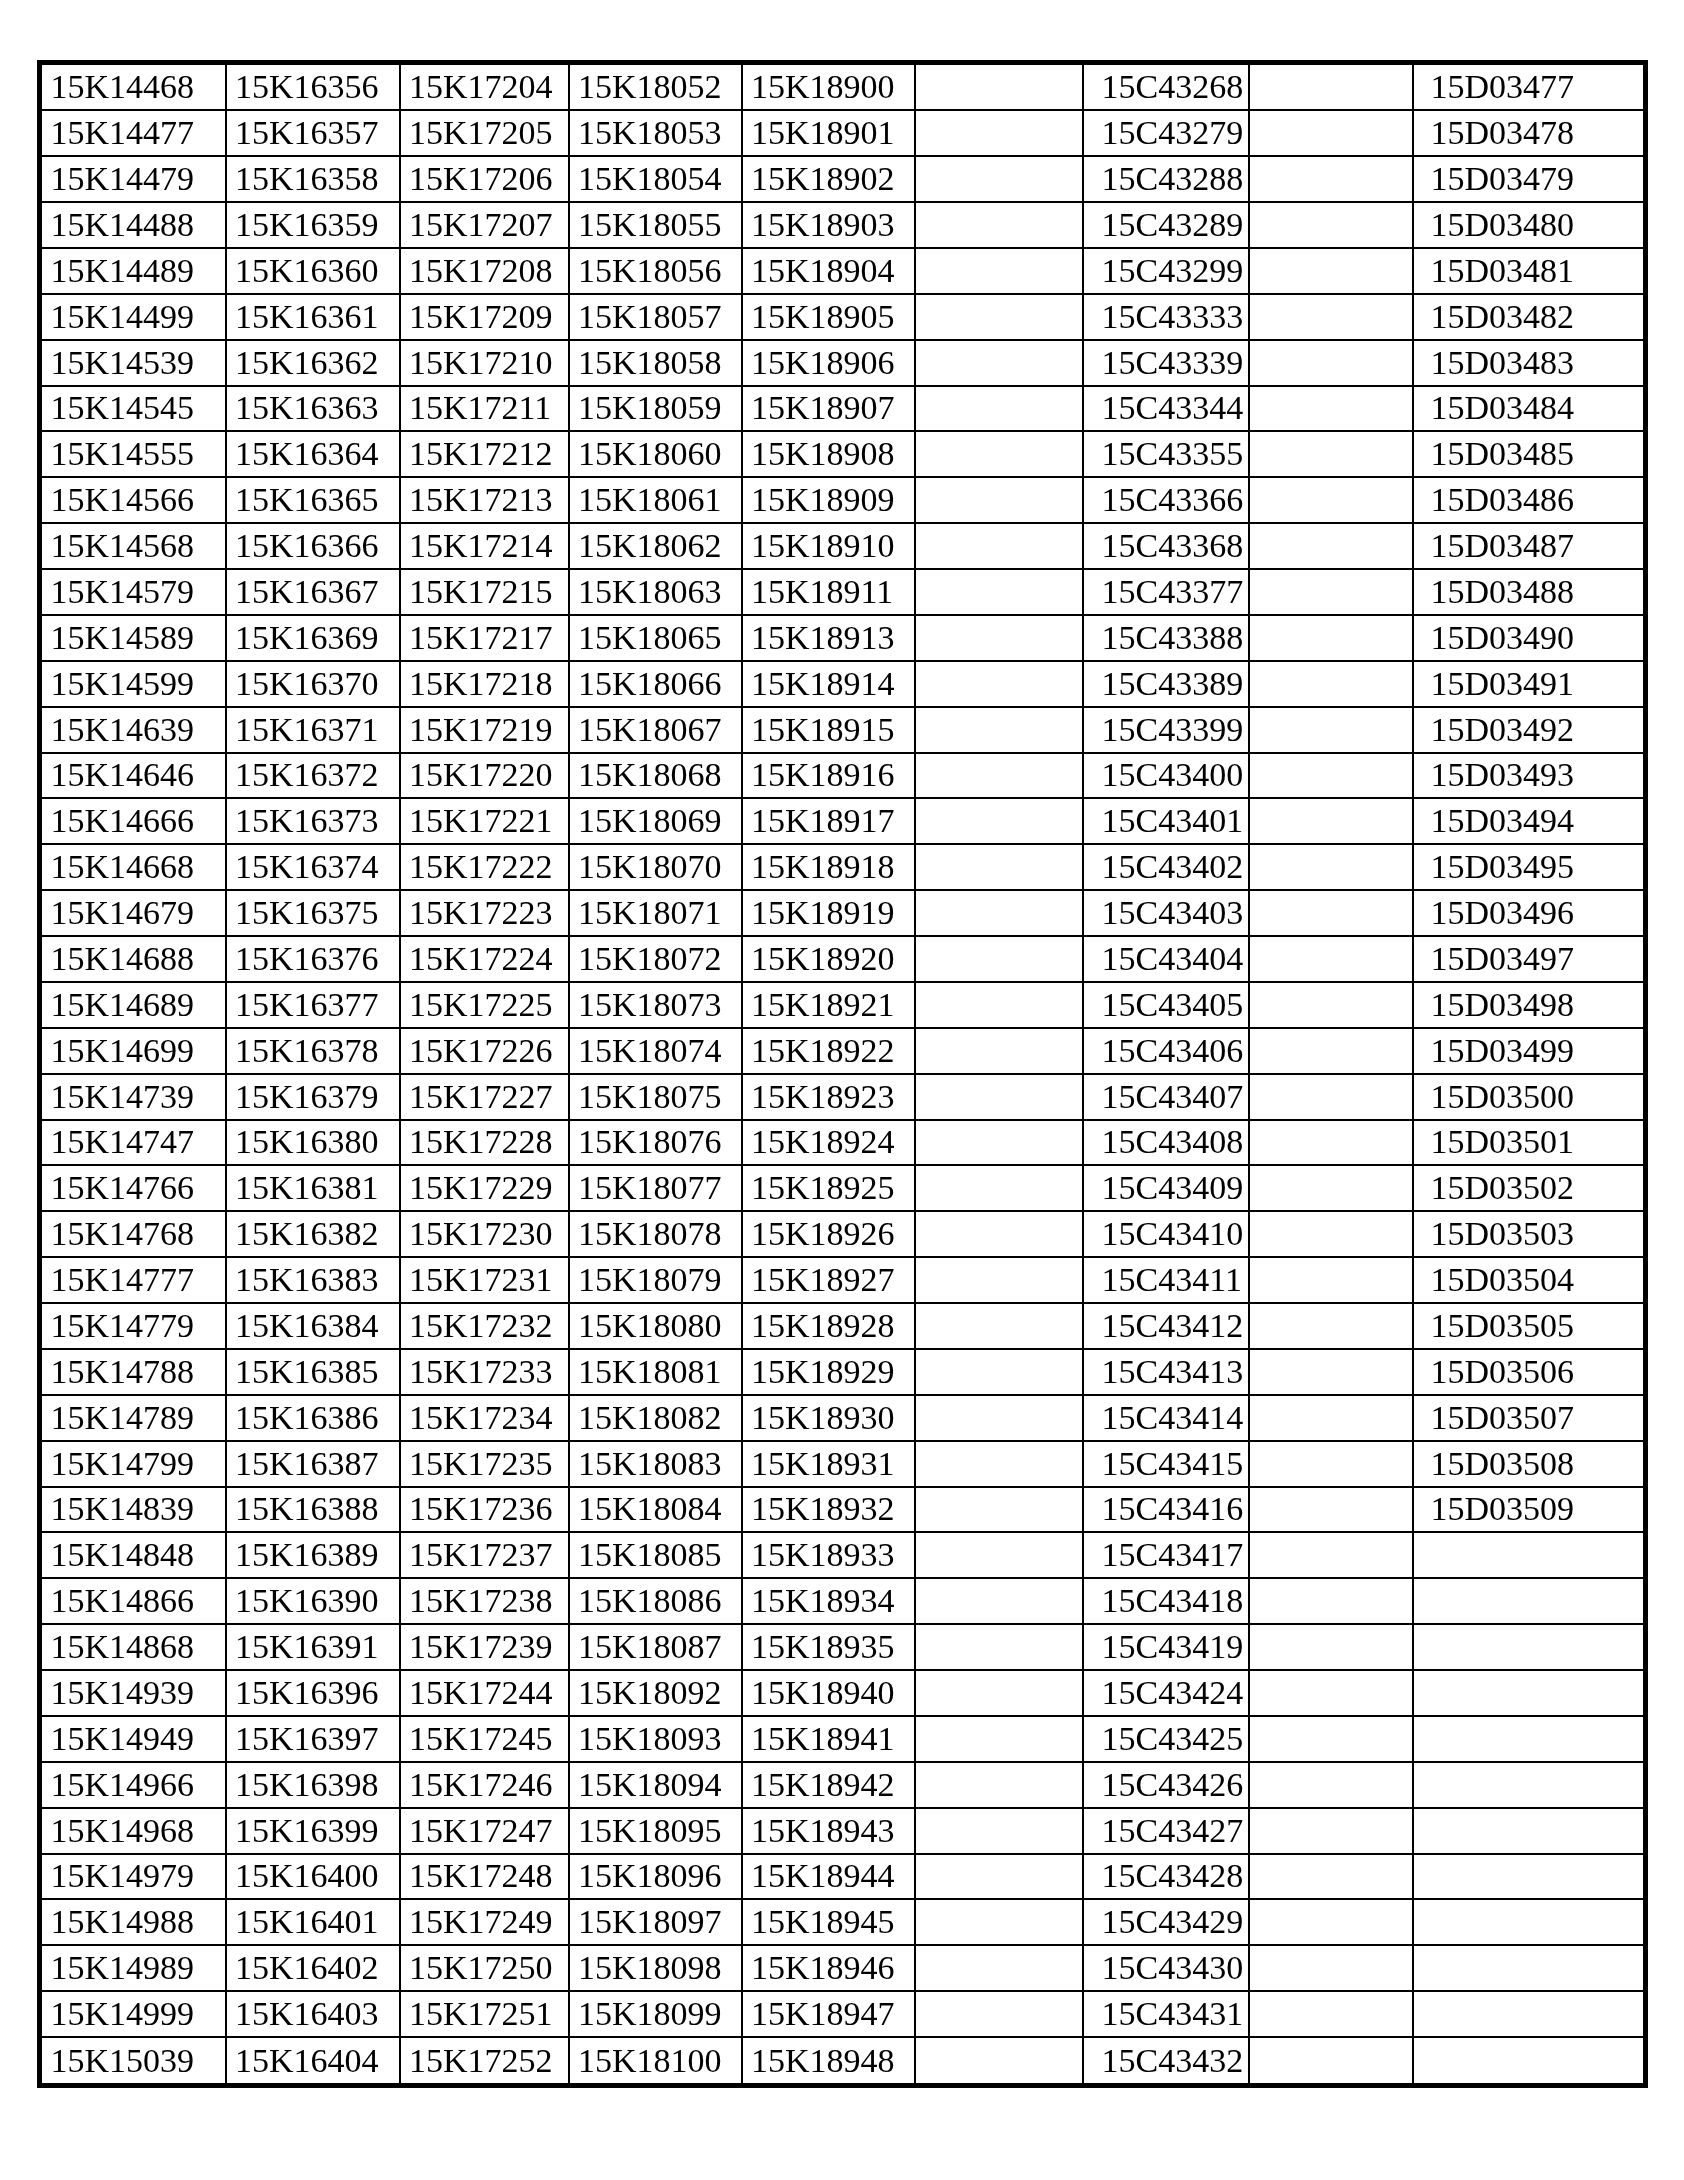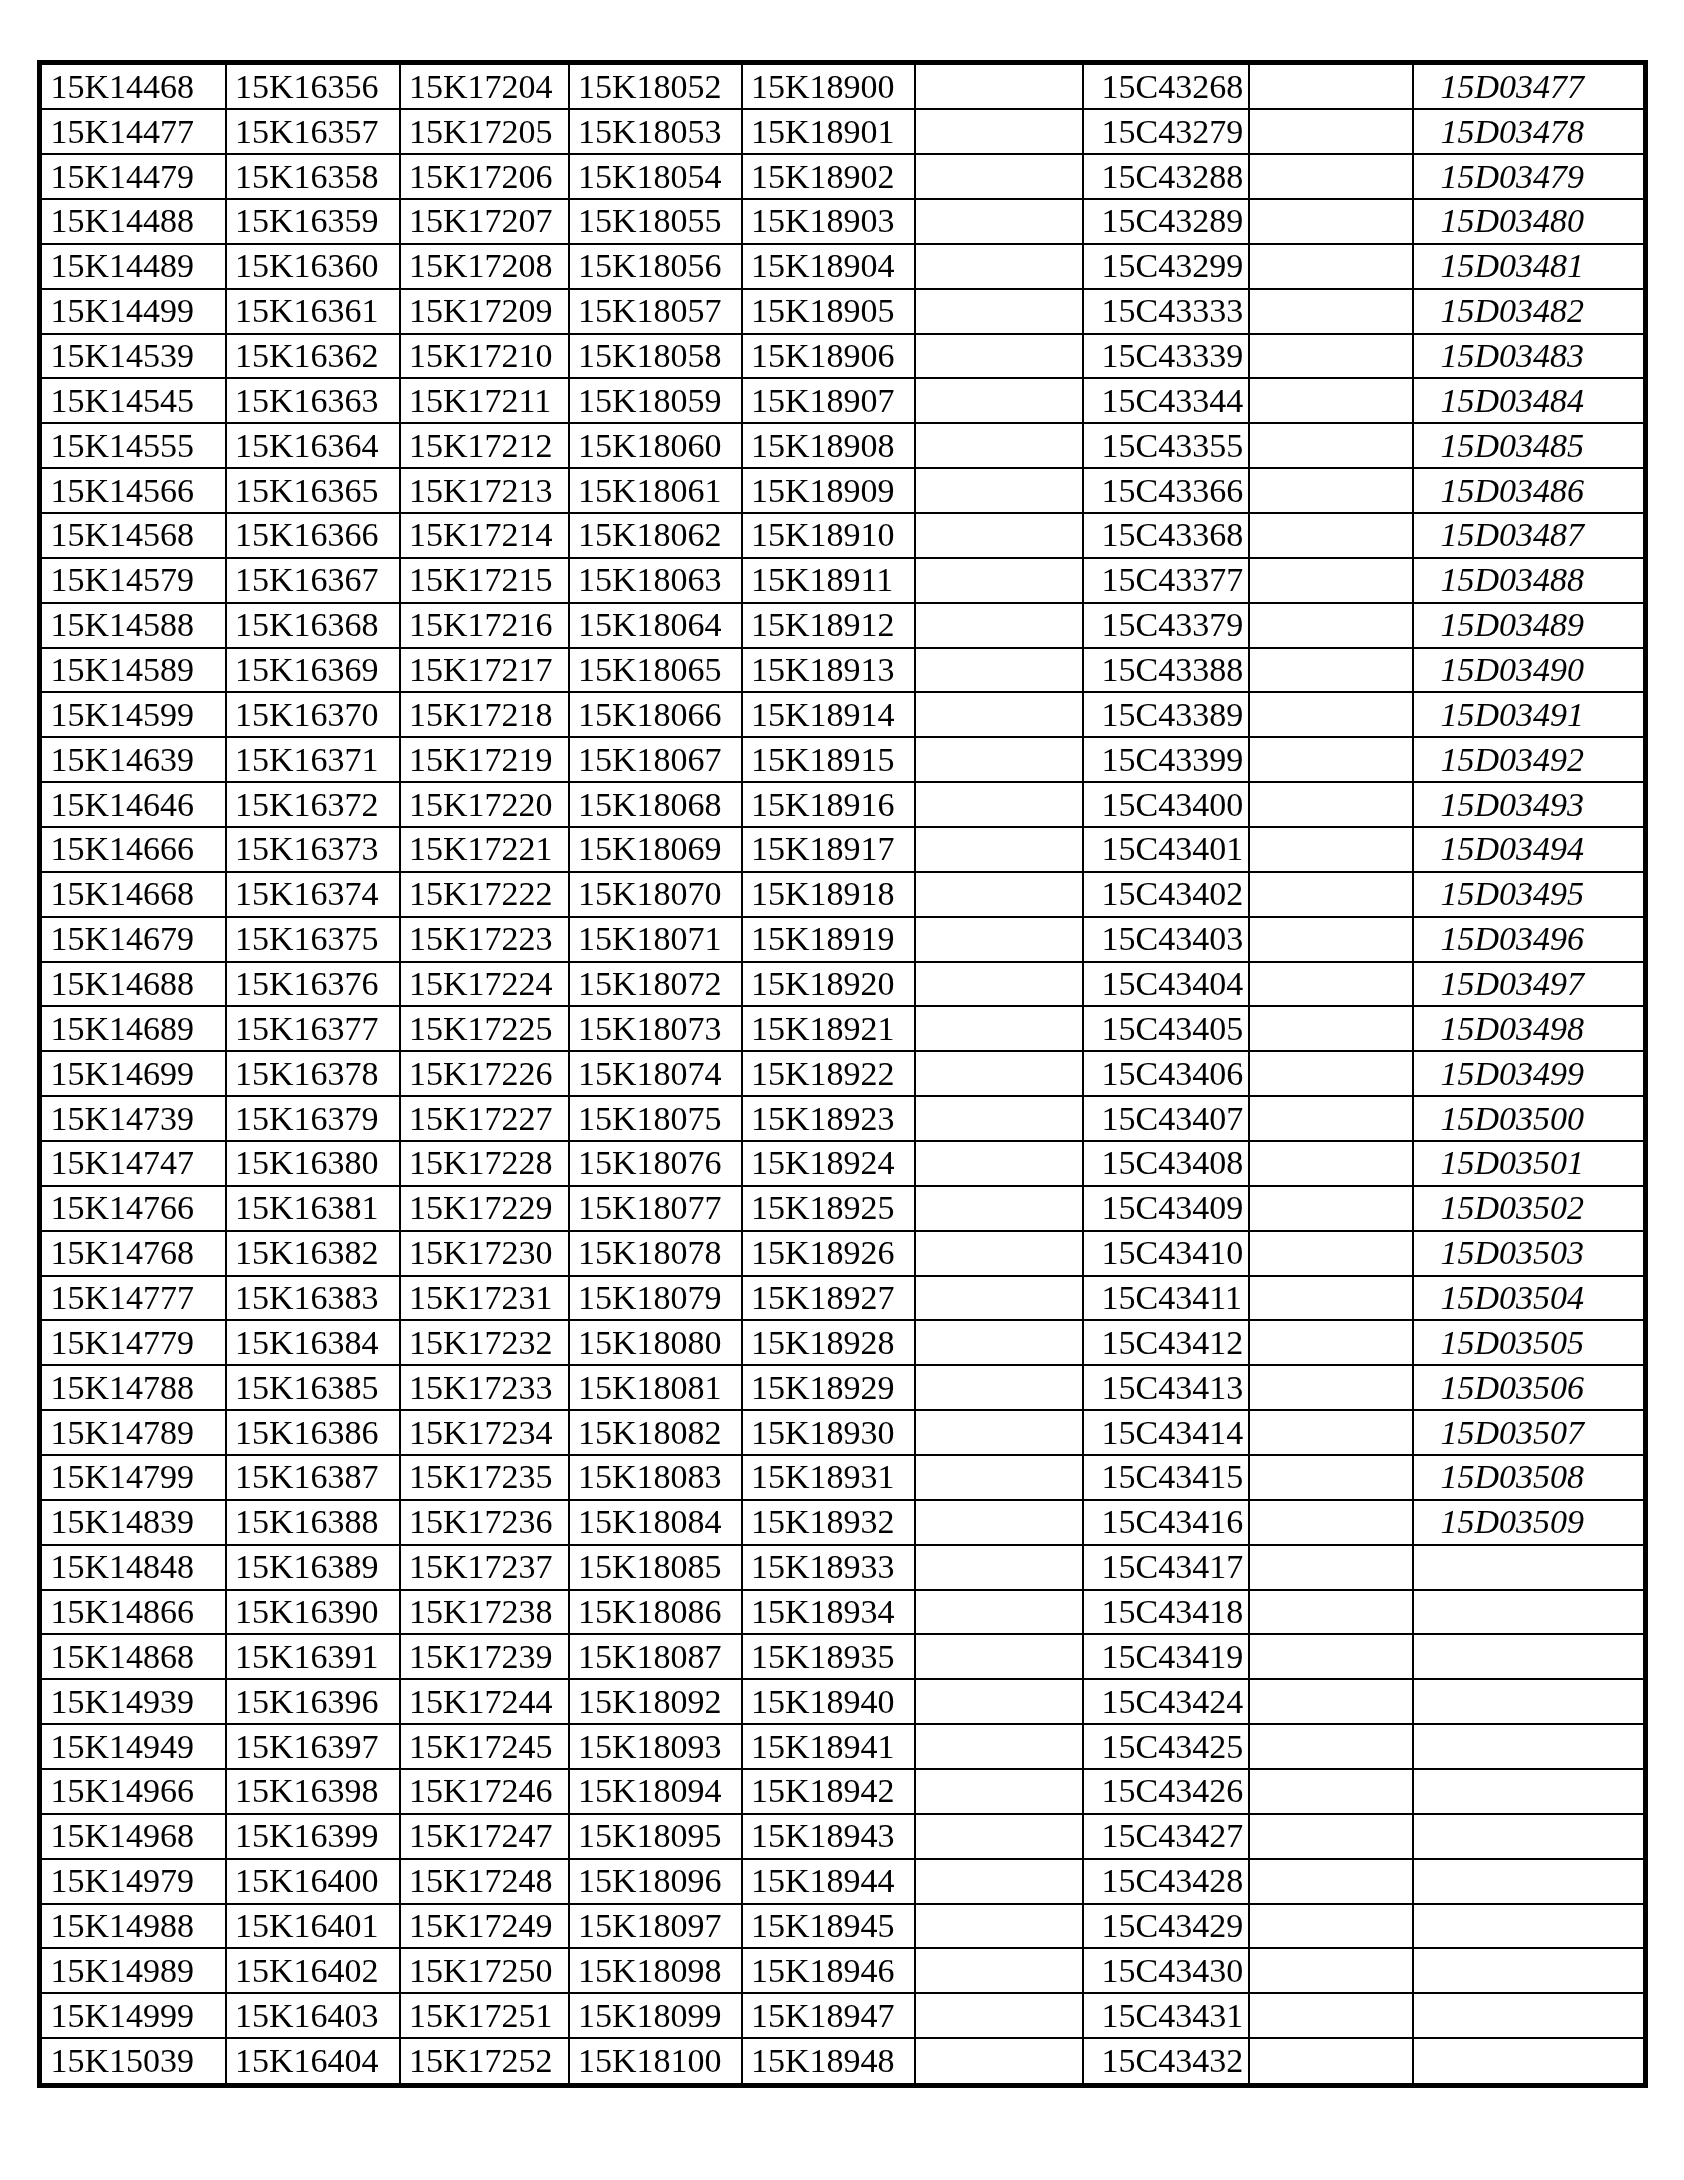--- a/index.html
+++ b/index.html
@@ -35,21 +35,21 @@
     font-size: 34px;
     line-height: 1;
     color: #000000;
     padding: 0 0 0 8.5px;
     white-space: nowrap;
     overflow: hidden;
     vertical-align: middle;
     background: #ffffff;
   }
   table.sn-table td.c7 { padding-left: 18px; }
-  table.sn-table td.c9 { padding-left: 27px; font-style: italic; }
+  table.sn-table td.c9 { padding-left: 17px; }
 </style>
 </head>
 <body>
 
 <div class="page">
   <table class="sn-table">
     <colgroup>
       <col style="width:186px">
       <col style="width:174px">
       <col style="width:169px">
@@ -187,31 +187,20 @@
           <td class="c2">15K16367</td>
           <td class="c3">15K17215</td>
           <td class="c4">15K18063</td>
           <td class="c5">15K18911</td>
           <td class="c6">&nbsp;</td>
           <td class="c7">15C43377</td>
           <td class="c8">&nbsp;</td>
           <td class="c9">15D03488</td>
         </tr>
         <tr>
-          <td class="c1">15K14588</td>
-          <td class="c2">15K16368</td>
-          <td class="c3">15K17216</td>
-          <td class="c4">15K18064</td>
-          <td class="c5">15K18912</td>
-          <td class="c6">&nbsp;</td>
-          <td class="c7">15C43379</td>
-          <td class="c8">&nbsp;</td>
-          <td class="c9">15D03489</td>
-        </tr>
-        <tr>
           <td class="c1">15K14589</td>
           <td class="c2">15K16369</td>
           <td class="c3">15K17217</td>
           <td class="c4">15K18065</td>
           <td class="c5">15K18913</td>
           <td class="c6">&nbsp;</td>
           <td class="c7">15C43388</td>
           <td class="c8">&nbsp;</td>
           <td class="c9">15D03490</td>
         </tr>

